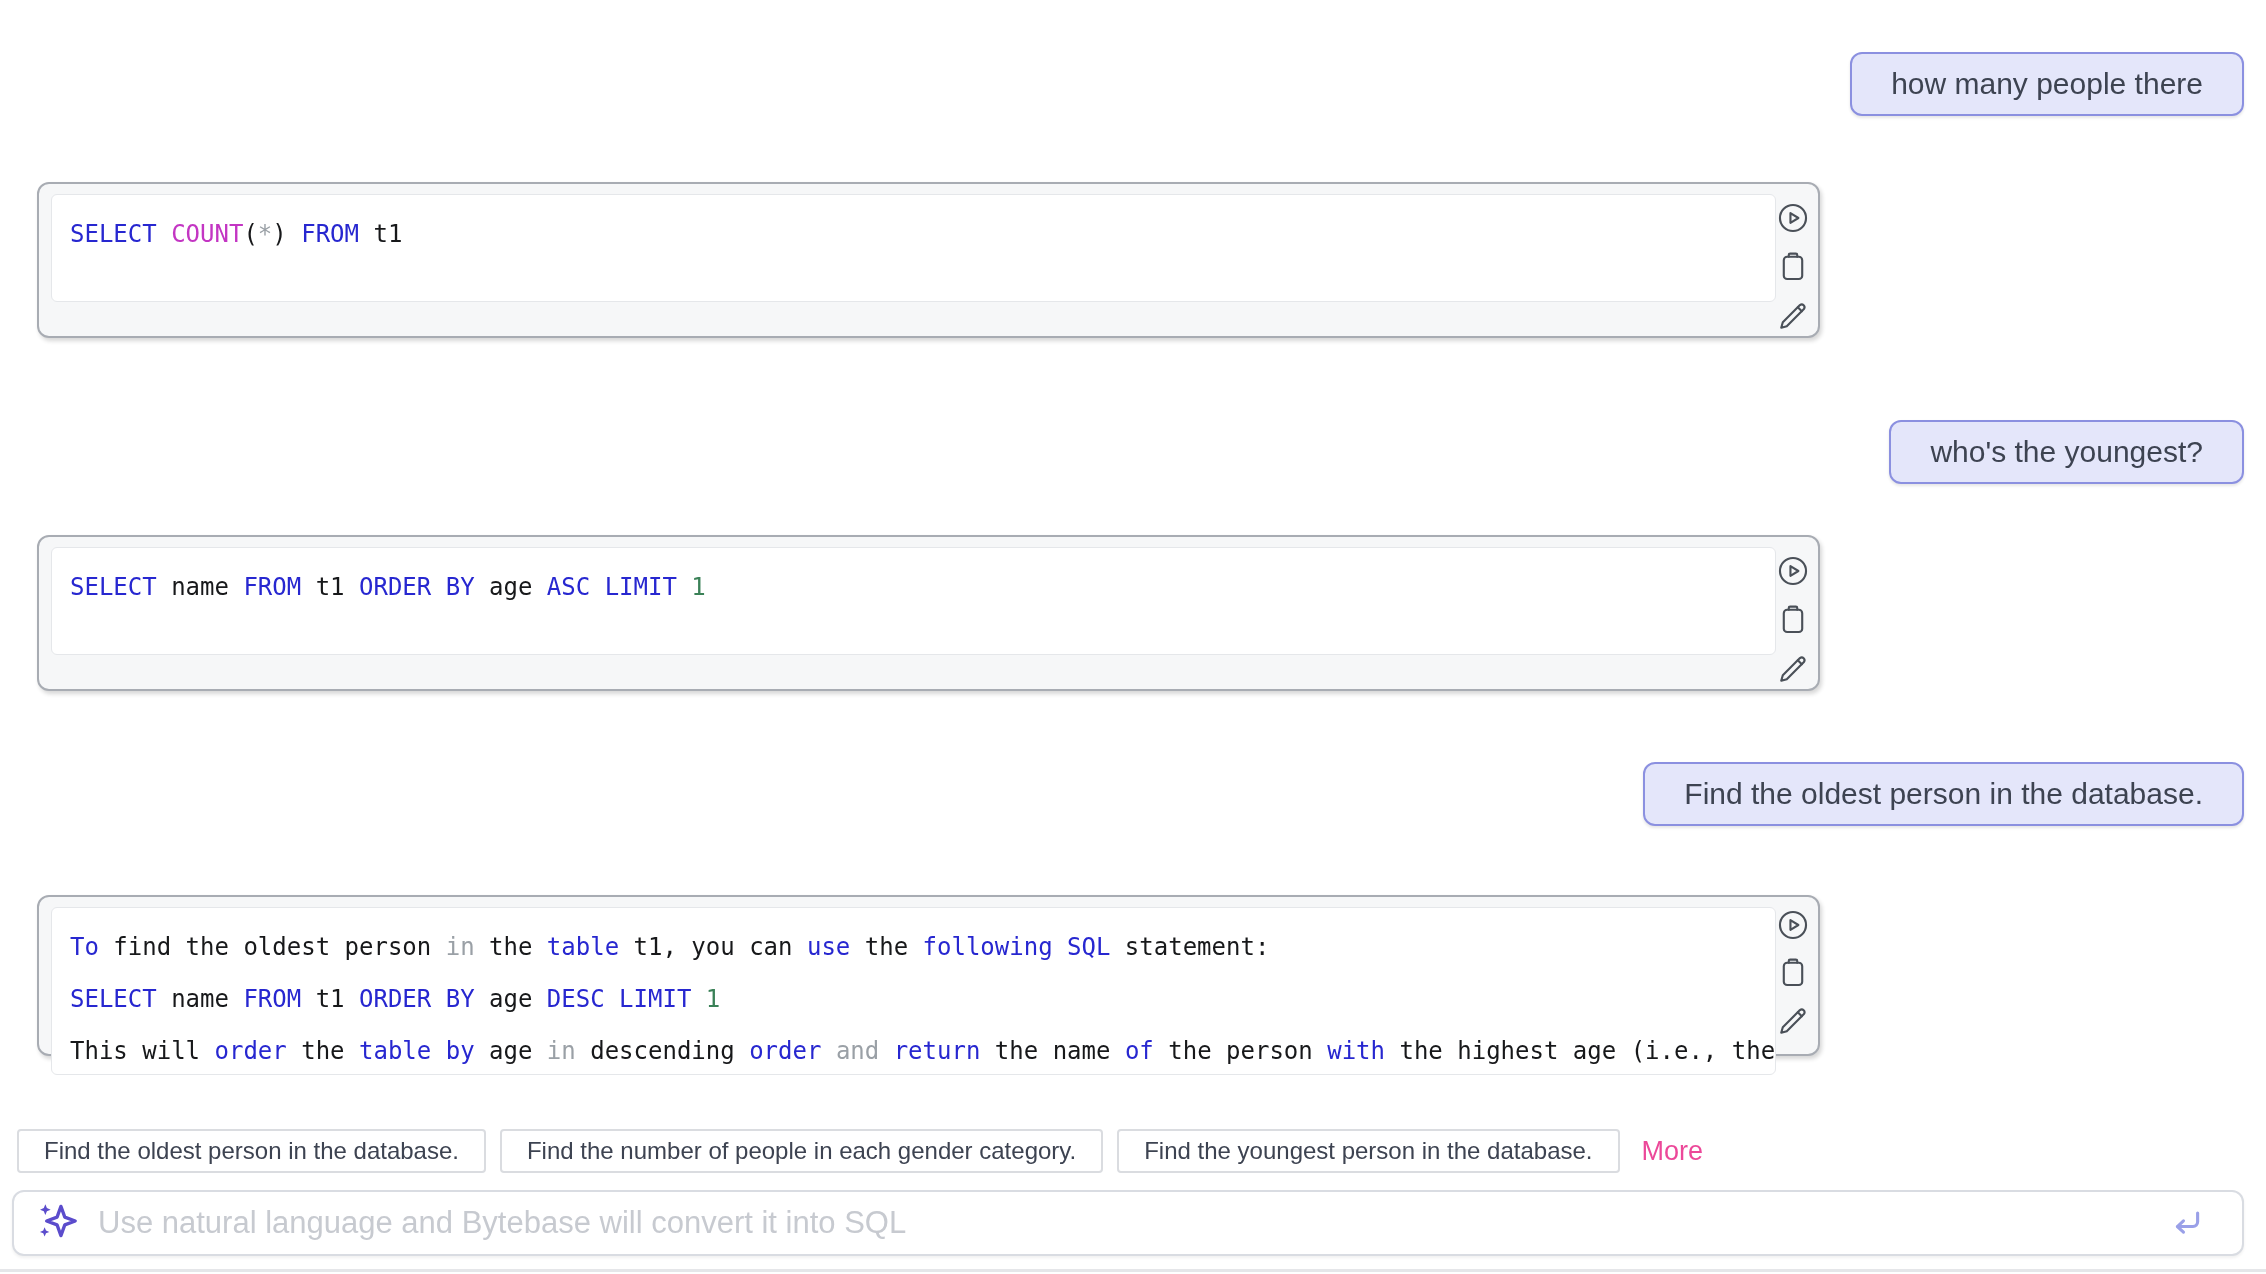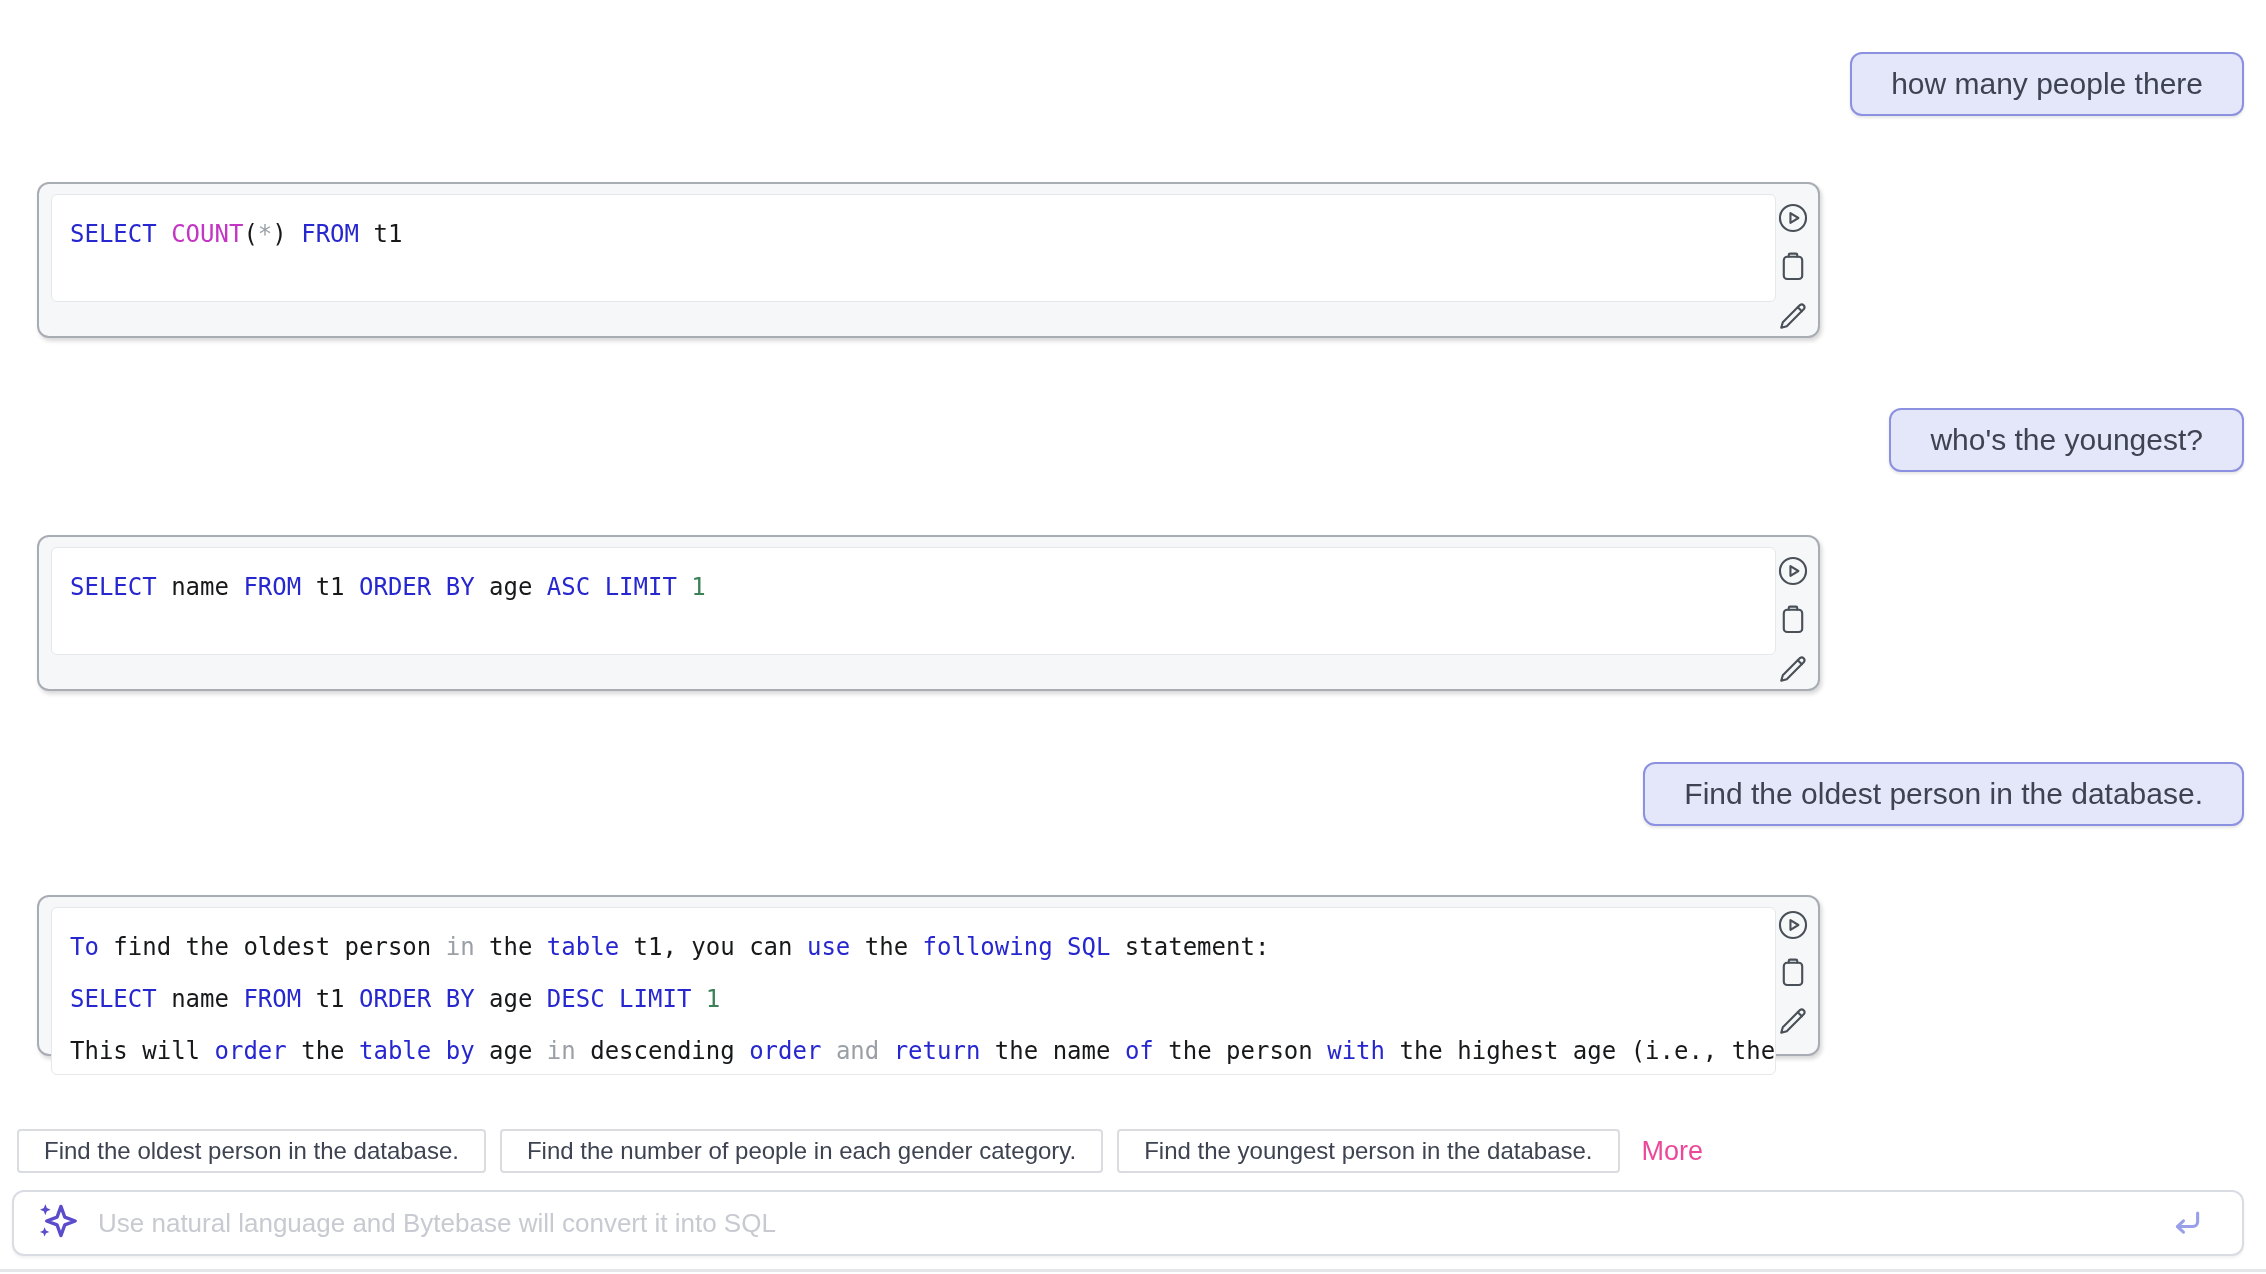--- a/index.html
+++ b/index.html
@@ -19,21 +19,21 @@
     border:2px solid #8b90e0;
     border-radius:12px;
     padding:13px 39px;
     font-size:30px;
     line-height:34px;
     color:#3d4351;
     box-shadow:0 2px 3px rgba(0,0,0,0.10);
     white-space:nowrap;
   }
   .bubble-1{top:52px;}
-  .bubble-2{top:408px;margin-left:25px;}
+  .bubble-2{top:420px;margin-left:25px;}
   .bubble-3{top:762px;}
 
   
   .response{
     position:absolute;
     left:17px;
     width:1783px;
     box-sizing:border-box;
     background:#f6f7f8;
     border:2px solid #a8acb3;
@@ -130,21 +130,21 @@
     display:flex;
     align-items:center;
     padding:0 38px 0 22px;
     gap:16px;
     box-shadow:0 2px 3px rgba(0,0,0,0.06);
   }
   .prompt input{
     flex:1;
     border:none;outline:none;
     font-family:"Liberation Sans",sans-serif;
-    font-size:26px;
+    font-size:31px;
     color:#0369a1;
     background:transparent;
   }
   .prompt input::placeholder{color:#c7cad0;}
   .sparkles svg{width:44px;height:44px;}
   .return-btn{background:none;border:none;padding:0;cursor:pointer;display:flex;}
   .return-btn svg{width:34px;height:34px;stroke:#9aa0e8;fill:none;stroke-width:2.2;stroke-linecap:round;stroke-linejoin:round;}
 
   .bottom-rule{
     position:absolute;

